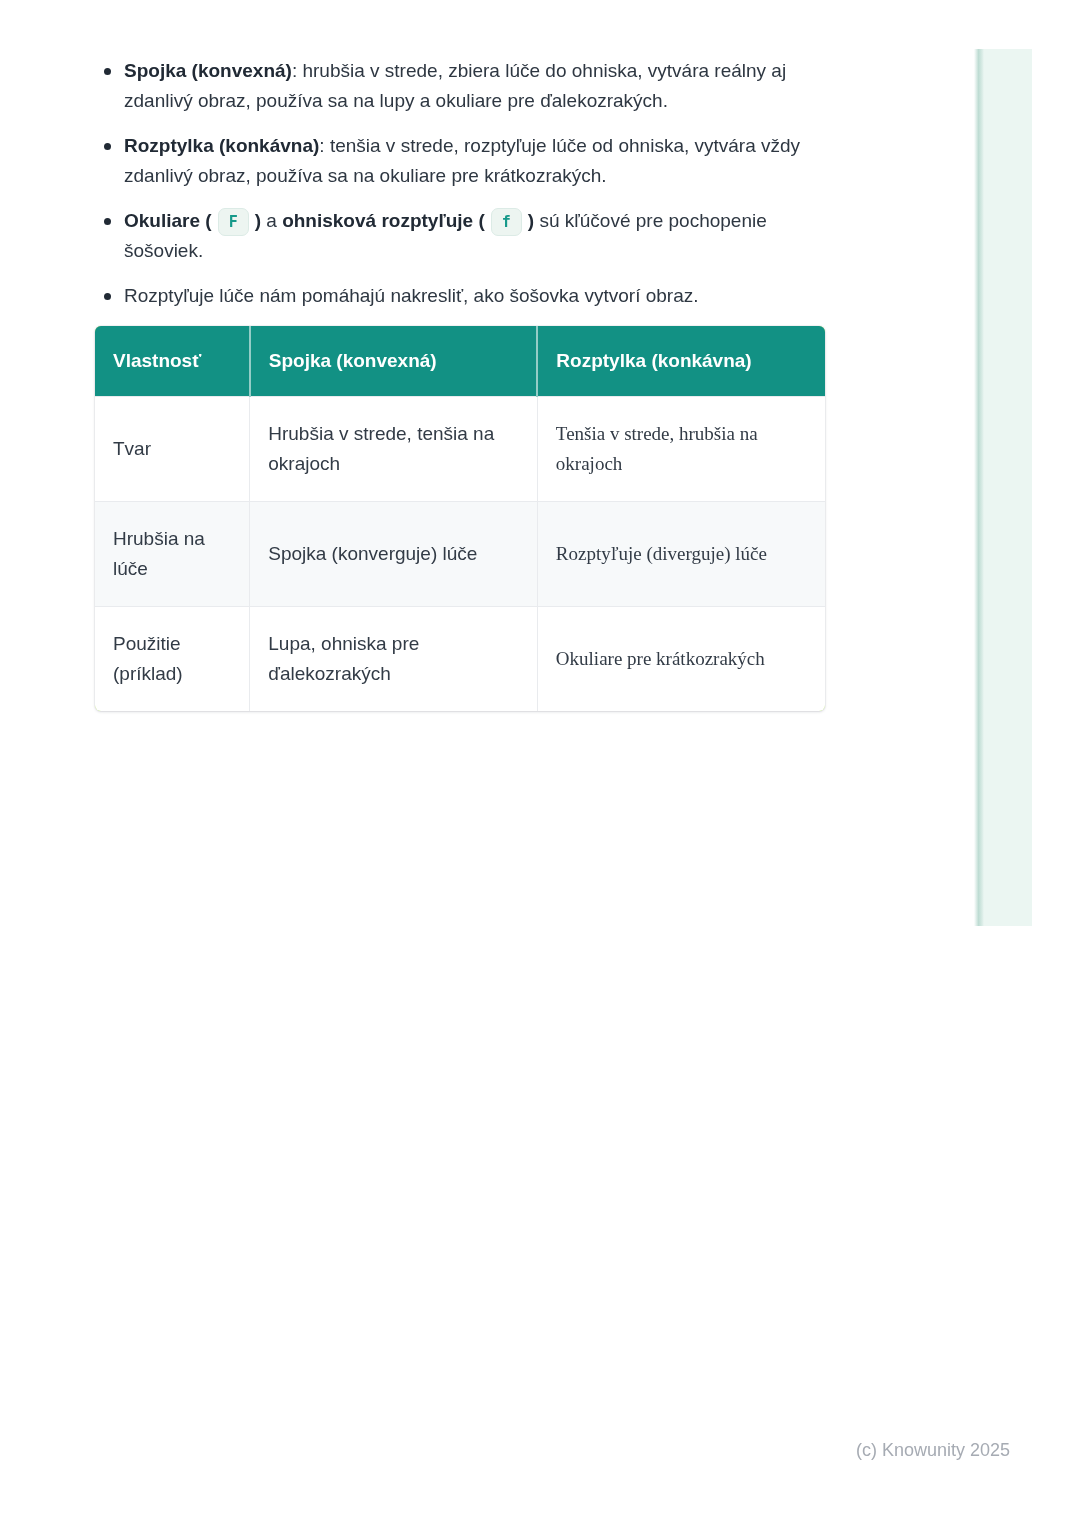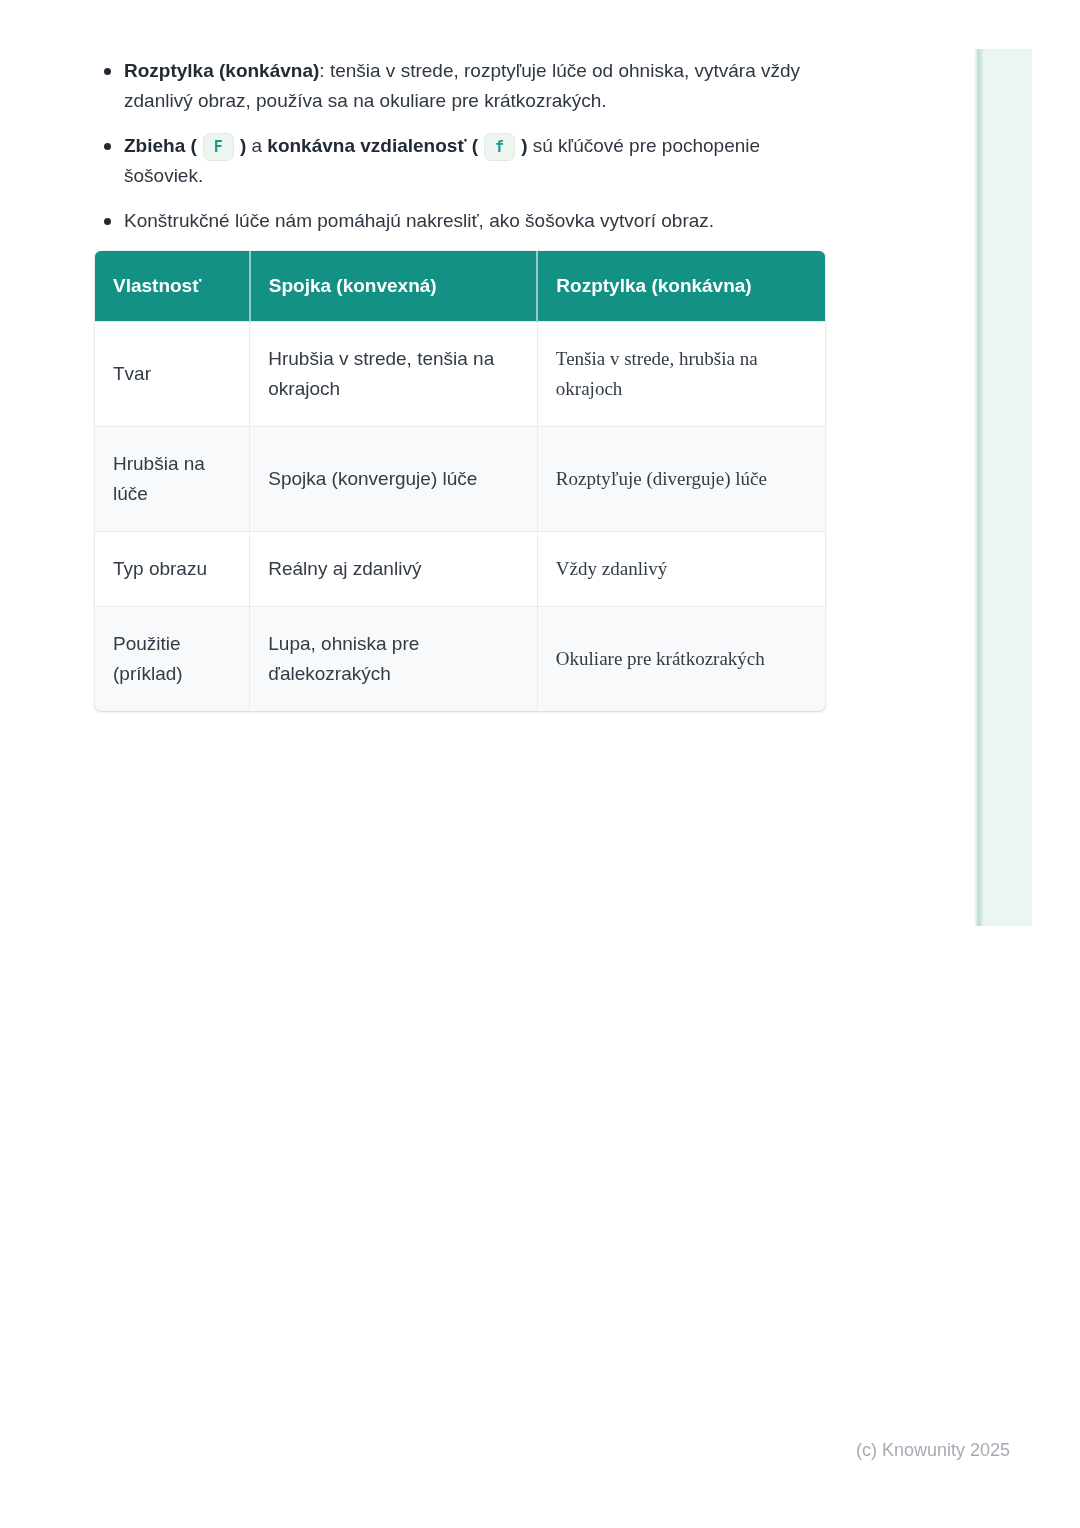--- a/index.html
+++ b/index.html
@@ -112,23 +112,24 @@
     color:var(--footer-gray);
   }
 </style>
 </head>
 <body>
 
 <div class="page">
 
   <div class="content">
     <ul class="bullets">
+        <li><span class="seg-bold">Spojka (konvexná)</span><span class="seg-normal">: hrubšia v strede, zbiera lúče do ohniska, vytvára reálny aj zdanlivý obraz, používa sa na lupy a okuliare pre ďalekozrakých.</span></li>
         <li><span class="seg-bold">Rozptylka (konkávna)</span><span class="seg-normal">: tenšia v strede, rozptyľuje lúče od ohniska, vytvára vždy zdanlivý obraz, používa sa na okuliare pre krátkozrakých.</span></li>
-        <li><span class="seg-bold">Zbieha (</span><span class="seg-badge">F</span><span class="seg-bold">)</span><span class="seg-normal"> a </span><span class="seg-bold">konkávna vzdialenosť (</span><span class="seg-badge">f</span><span class="seg-bold">)</span><span class="seg-normal"> sú kľúčové pre pochopenie šošoviek.</span></li>
-        <li><span class="seg-normal">Konštrukčné lúče nám pomáhajú nakresliť, ako šošovka vytvorí obraz.</span></li>
+        <li><span class="seg-bold">Okuliare (</span><span class="seg-badge">F</span><span class="seg-bold">)</span><span class="seg-normal"> a </span><span class="seg-bold">ohnisková rozptyľuje (</span><span class="seg-badge">f</span><span class="seg-bold">)</span><span class="seg-normal"> sú kľúčové pre pochopenie šošoviek.</span></li>
+        <li><span class="seg-normal">Rozptyľuje lúče nám pomáhajú nakresliť, ako šošovka vytvorí obraz.</span></li>
       </ul>
 
     <div class="table-wrap">
       <table class="lens-table">
         <colgroup>
           <col class="c1">
             <col class="c2">
             <col class="c3">
         </colgroup>
         <thead>
@@ -143,25 +144,20 @@
               <td>Tvar</td>
               <td>Hrubšia v strede, tenšia na okrajoch</td>
               <td>Tenšia v strede, hrubšia na okrajoch</td>
             </tr>
             <tr>
               <td>Hrubšia na lúče</td>
               <td>Spojka (konverguje) lúče</td>
               <td>Rozptyľuje (diverguje) lúče</td>
             </tr>
             <tr>
-              <td>Typ obrazu</td>
-              <td>Reálny aj zdanlivý</td>
-              <td>Vždy zdanlivý</td>
-            </tr>
-            <tr>
               <td>Použitie (príklad)</td>
               <td>Lupa, ohniska pre ďalekozrakých</td>
               <td>Okuliare pre krátkozrakých</td>
             </tr>
           </tbody>
       </table>
     </div>
   </div>
 
   <div class="edge-stripe">

